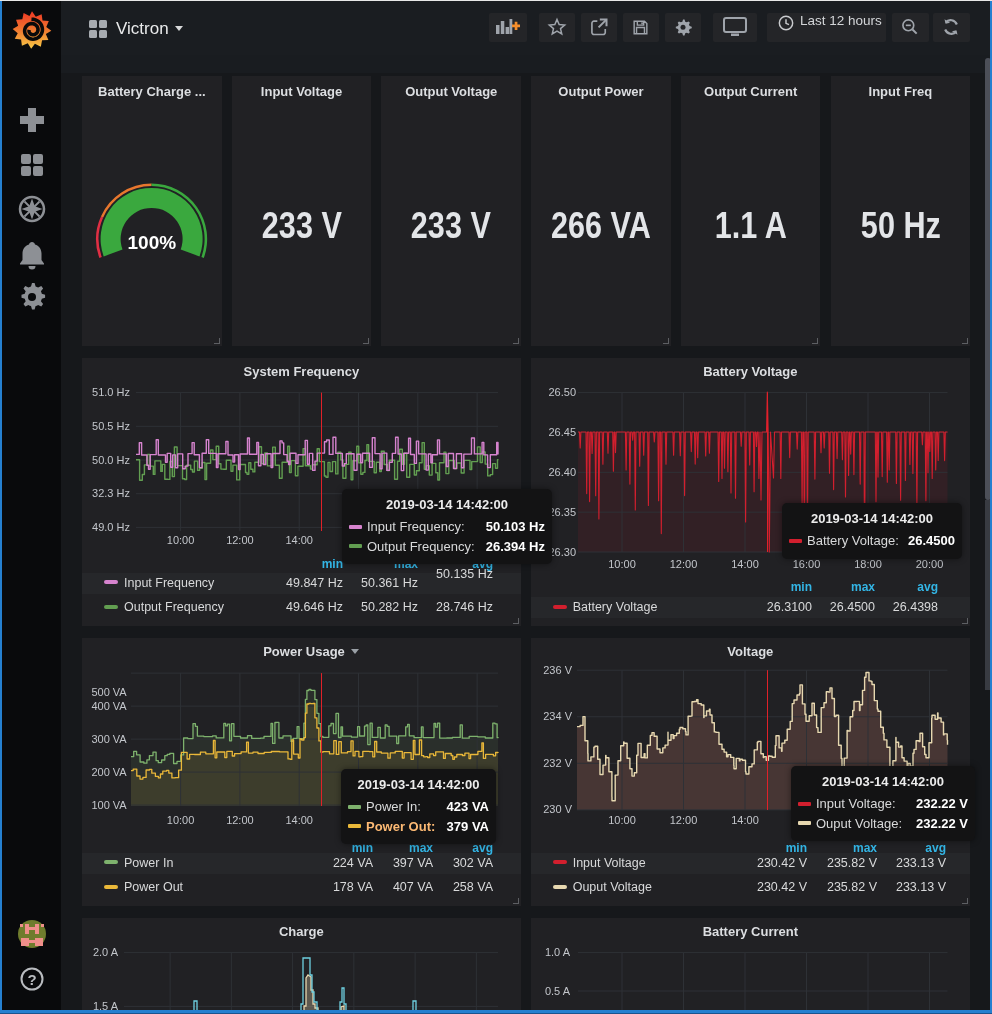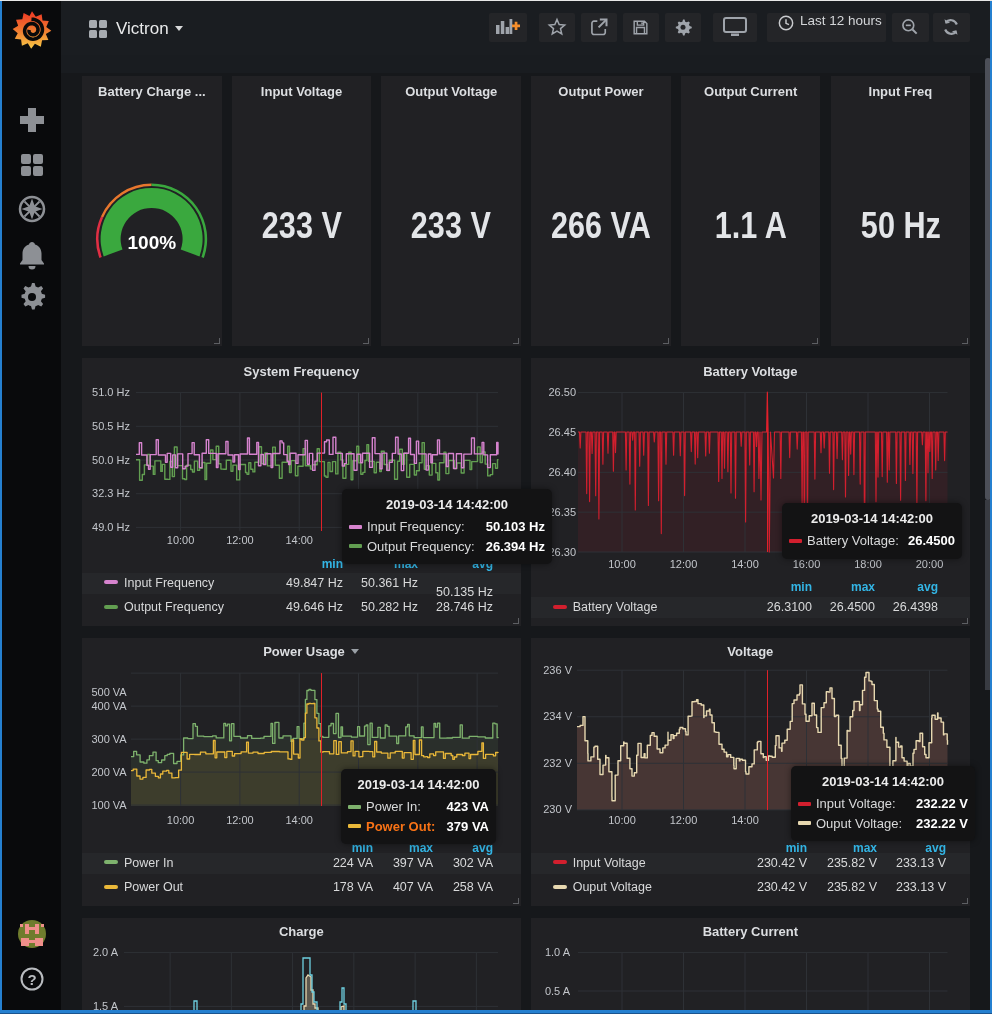--- a/index.html
+++ b/index.html
@@ -213,21 +213,21 @@
 <div class="ylab" style="left:58.0px;top:999.9px">1.5 A</div>
 <div class="ylab" style="left:510.0px;top:946.1px">1.0 A</div>
 <div class="ylab" style="left:510.0px;top:984.5px">0.5 A</div>
 <div class="lhead" style="left:273.0px;top:556.5px">min</div>
 <div class="lhead" style="left:348.0px;top:556.5px">max</div>
 <div class="lhead" style="left:423.0px;top:556.5px">avg</div>
 <div style="position:absolute;left:82.0px;top:572.7px;width:438.7px;height:21px;background:#26272a;z-index:5"></div>
 <div class="lrow" style="left:104.0px;top:572.7px"><span class="dash" style="background:#d683ce"></span>Input Frequency</div>
 <div class="lval" style="left:263.0px;top:575.7px">49.847 Hz</div>
 <div class="lval" style="left:338.0px;top:575.7px">50.361 Hz</div>
-<div class="lval" style="left:413.0px;top:585px">50.135 Hz</div>
+<div class="lval" style="left:413.0px;top:567px">50.135 Hz</div>
 <div class="lrow" style="left:104.0px;top:597.0px"><span class="dash" style="background:#629e51"></span>Output Frequency</div>
 <div class="lval" style="left:263.0px;top:600.0px">49.646 Hz</div>
 <div class="lval" style="left:338.0px;top:600.0px">50.282 Hz</div>
 <div class="lval" style="left:413.0px;top:600.0px">28.746 Hz</div>
 <div class="lhead" style="left:742.0px;top:580.0px">min</div>
 <div class="lhead" style="left:805.0px;top:580.0px">max</div>
 <div class="lhead" style="left:868.0px;top:580.0px">avg</div>
 <div style="position:absolute;left:530.7px;top:597.0px;width:439.3px;height:21px;background:#26272a;z-index:5"></div>
 <div class="lrow" style="left:552.7px;top:597.0px"><span class="dash" style="background:#d21f2e"></span>Battery Voltage</div>
 <div class="lval" style="left:732.0px;top:600.0px">26.3100</div>
@@ -343,21 +343,21 @@
     <div class="tt-row"><span class="tt-dash" style="background:#d683ce"></span>Input Frequency:<span class="val">50.103 Hz</span></div>
     <div class="tt-row"><span class="tt-dash" style="background:#629e51"></span>Output Frequency:<span class="val">26.394 Hz</span></div>
   </div>
 <div class="tooltip" style="left:782px;top:503px;width:180px">
     <div class="tt-date">2019-03-14 14:42:00</div>
     <div class="tt-row"><span class="tt-dash" style="background:#d21f2e"></span>Battery Voltage:<span class="val">26.4500</span></div>
   </div>
 <div class="tooltip" style="left:341px;top:769px;width:155px">
     <div class="tt-date">2019-03-14 14:42:00</div>
     <div class="tt-row"><span class="tt-dash" style="background:#7eb26d"></span>Power In:<span class="val">423 VA</span></div>
-    <div class="tt-row"><span class="tt-dash" style="background:#eab839"></span><b style="color:#f97316">Power Out:</b><span class="val">379 VA</span></div>
+    <div class="tt-row"><span class="tt-dash" style="background:#eab839"></span><b style="color:#fdba74">Power Out:</b><span class="val">379 VA</span></div>
   </div>
 <div class="tooltip" style="left:791px;top:766px;width:184px">
     <div class="tt-date">2019-03-14 14:42:00</div>
     <div class="tt-row"><span class="tt-dash" style="background:#d21f2e"></span>Input Voltage:<span class="val">232.22 V</span></div>
     <div class="tt-row"><span class="tt-dash" style="background:#e7d8b0"></span>Ouput Voltage:<span class="val">232.22 V</span></div>
   </div>
 <div style="position:absolute;left:984.5px;top:500px;width:6px;height:190px;background:#383b42;z-index:8"></div>
 <div style="position:absolute;left:984.5px;top:58px;width:6px;height:442px;background:#4c4f58;border-radius:3px;z-index:9"></div>
 <div style="position:absolute;left:0;top:0;width:992px;height:1px;background:#e8e8e8;z-index:30"></div>
 <div style="position:absolute;left:0;top:1px;width:2px;height:1013px;background:#2580d0;z-index:30"></div>

